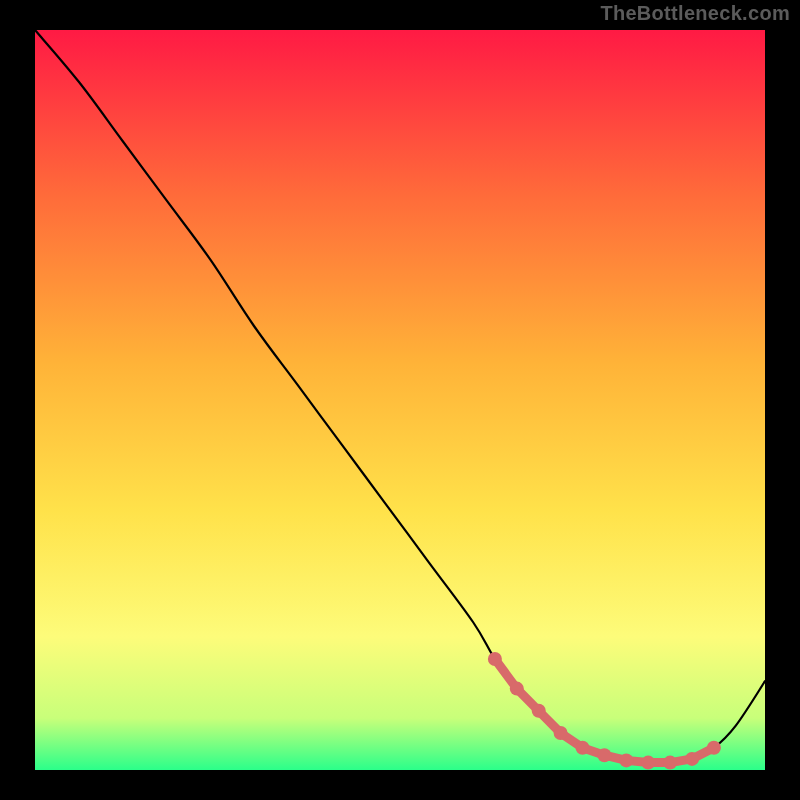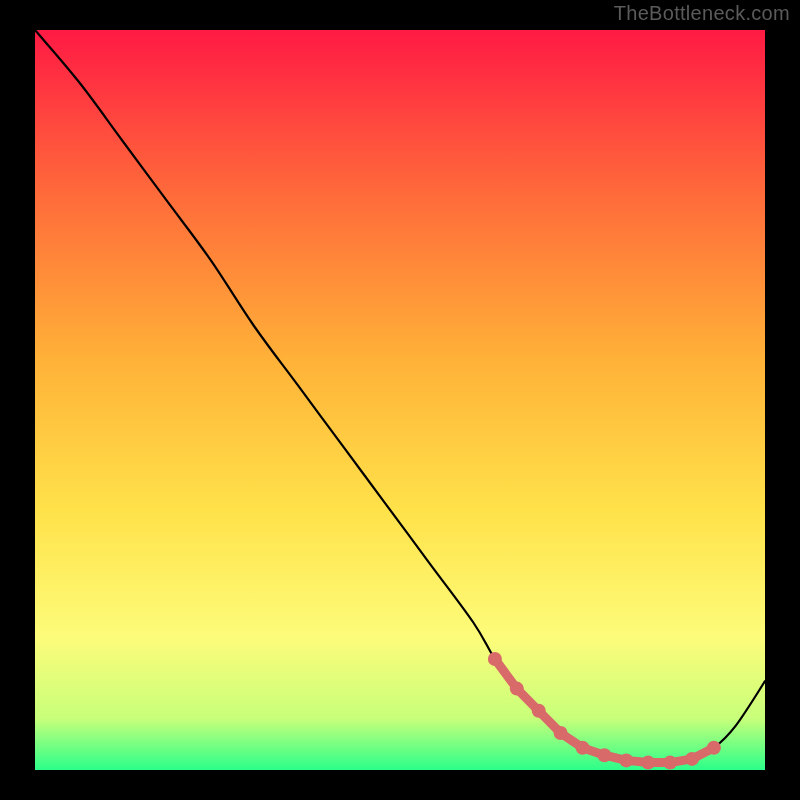--- a/index.html
+++ b/index.html
@@ -15,21 +15,21 @@
     width: 800px;
     height: 800px;
     background: #000000;
   }
   .watermark {
     position: absolute;
     top: 2px;
     right: 10px;
     font-family: Arial, Helvetica, sans-serif;
     font-size: 20px;
-    font-weight: 400;
+    font-weight: 700;
     color: #5b5b5b;
     letter-spacing: 0.3px;
     z-index: 10;
     margin-left: 16px;
   }
   svg.plot {
     position: absolute;
     left: 0;
     top: 0;
   }

